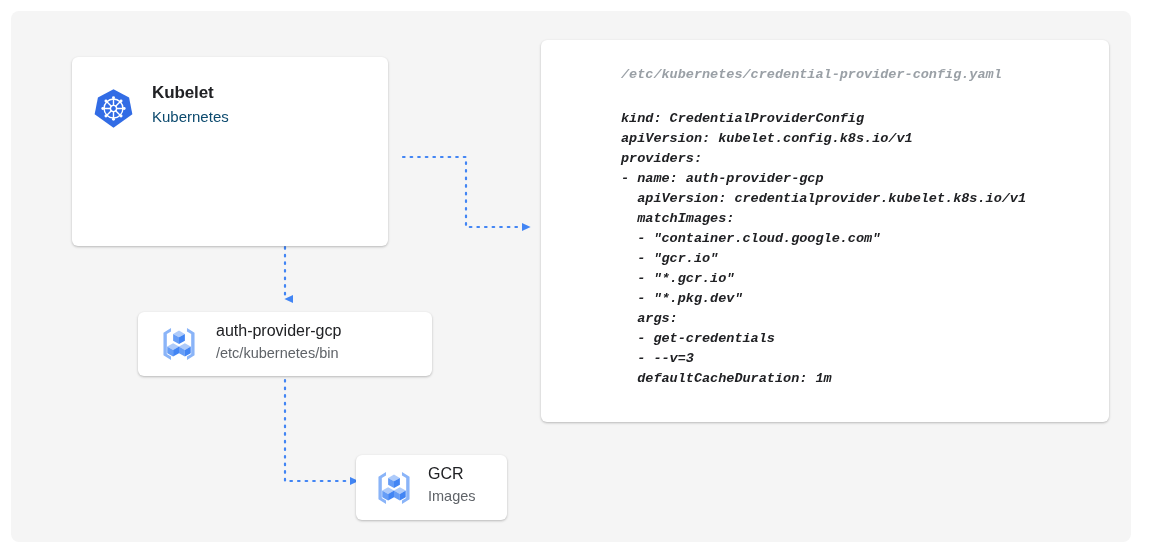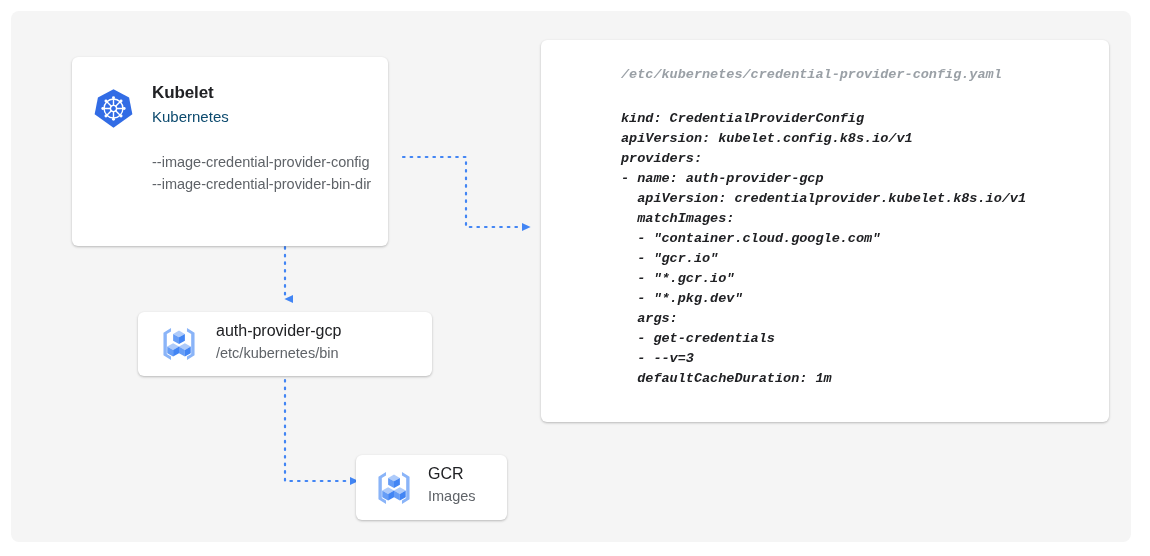--- a/index.html
+++ b/index.html
@@ -220,24 +220,20 @@
           <circle cx="76" cy="50" r="3.6"></circle>
           <circle cx="31.6" cy="31.6" r="3.6"></circle>
           <circle cx="68.4" cy="68.4" r="3.6"></circle>
           <circle cx="68.4" cy="31.6" r="3.6"></circle>
           <circle cx="31.6" cy="68.4" r="3.6"></circle>
         </g>
       </svg>
     </span>
     <div class="title">Kubelet</div>
     <div class="subtitle">Kubernetes</div>
-    <div class="flags">
-      <div>--image-credential-provider-config</div>
-      <div>--image-credential-provider-bin-dir</div>
-    </div>
   </div>
 
   <div class="card" id="auth-card">
     <span class="gcp-icon">
       <svg viewBox="0 0 100 100" width="42" height="42">
         <g fill="#8ab4f8">
           <path d="M31,12 L31,20 L21,26 L21,74 L31,80 L31,88 L13,77 L13,23 Z"></path>
           <path d="M69,12 L69,20 L79,26 L79,74 L69,80 L69,88 L87,77 L87,23 Z"></path>
         </g>
         <g>

